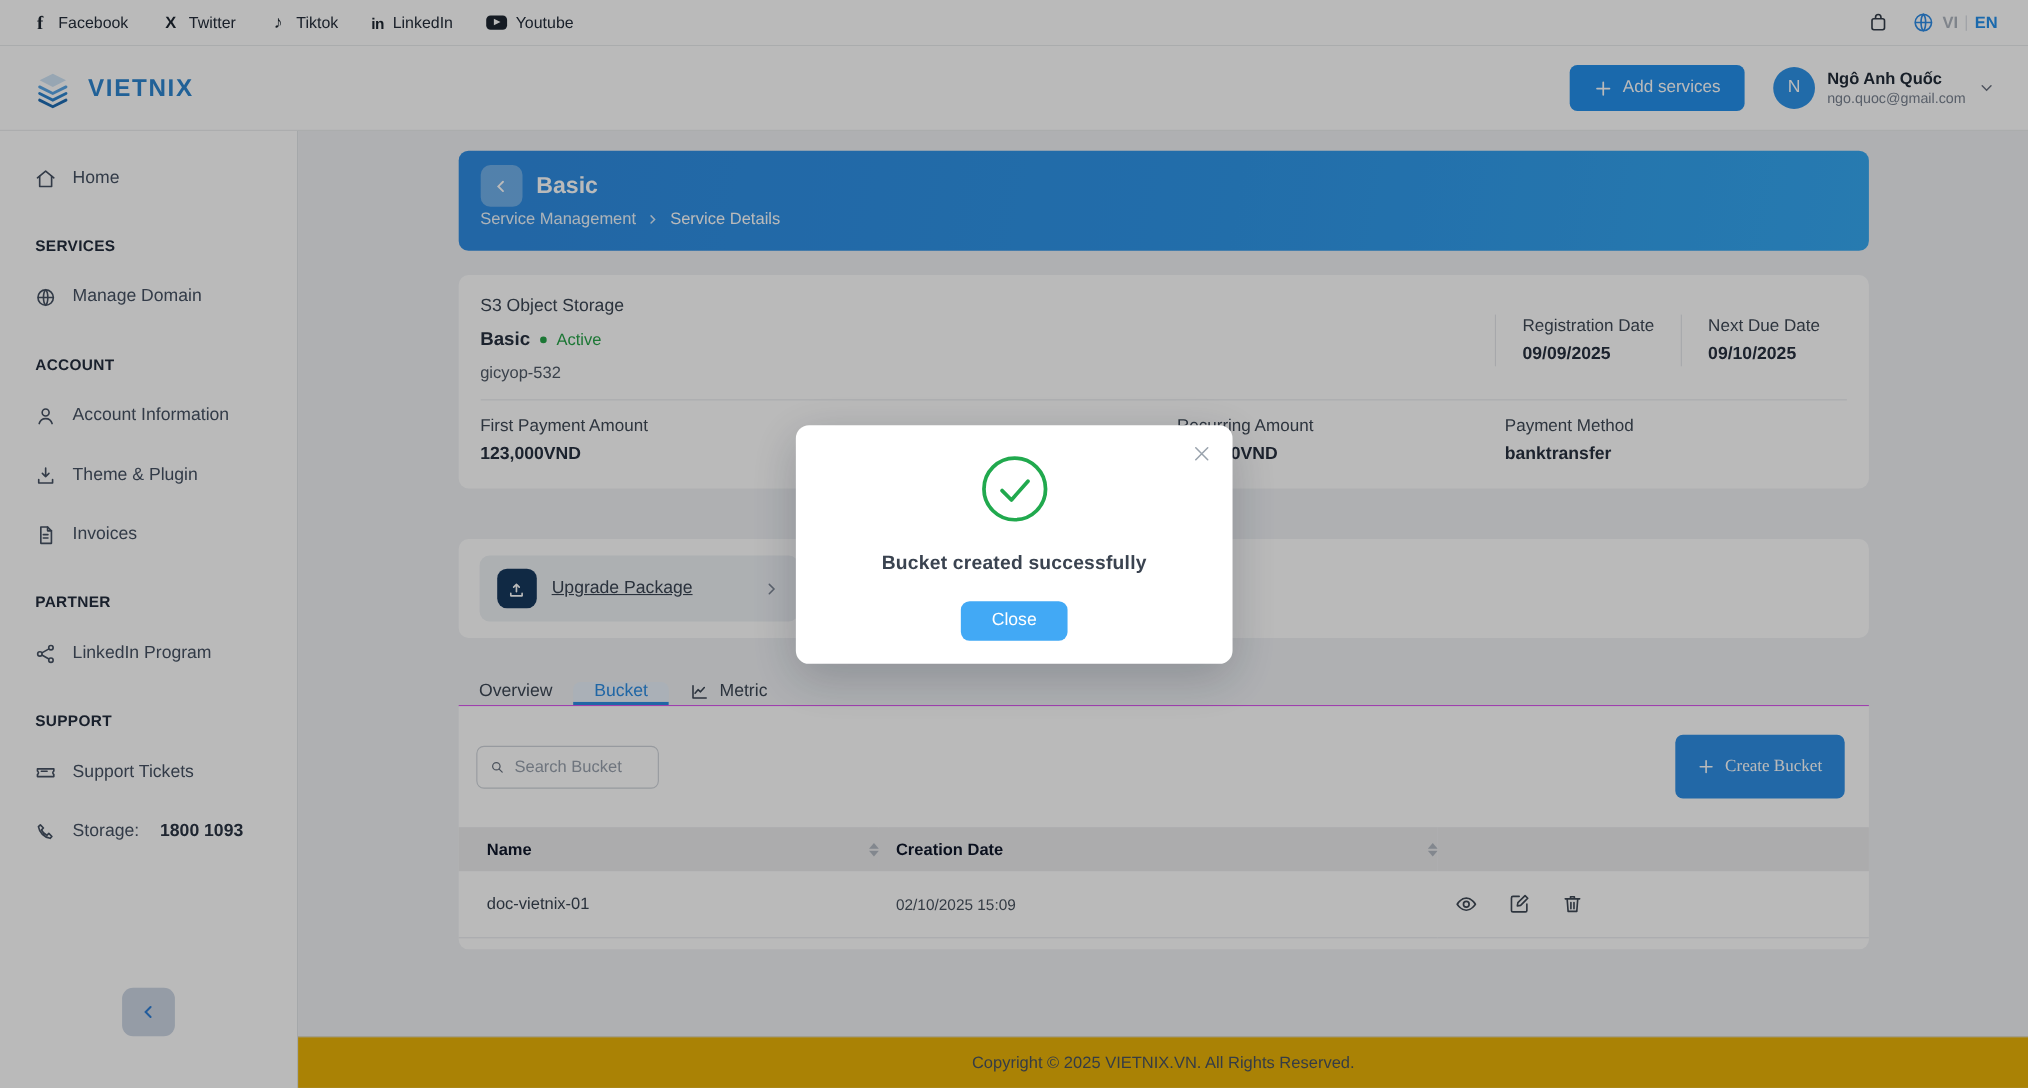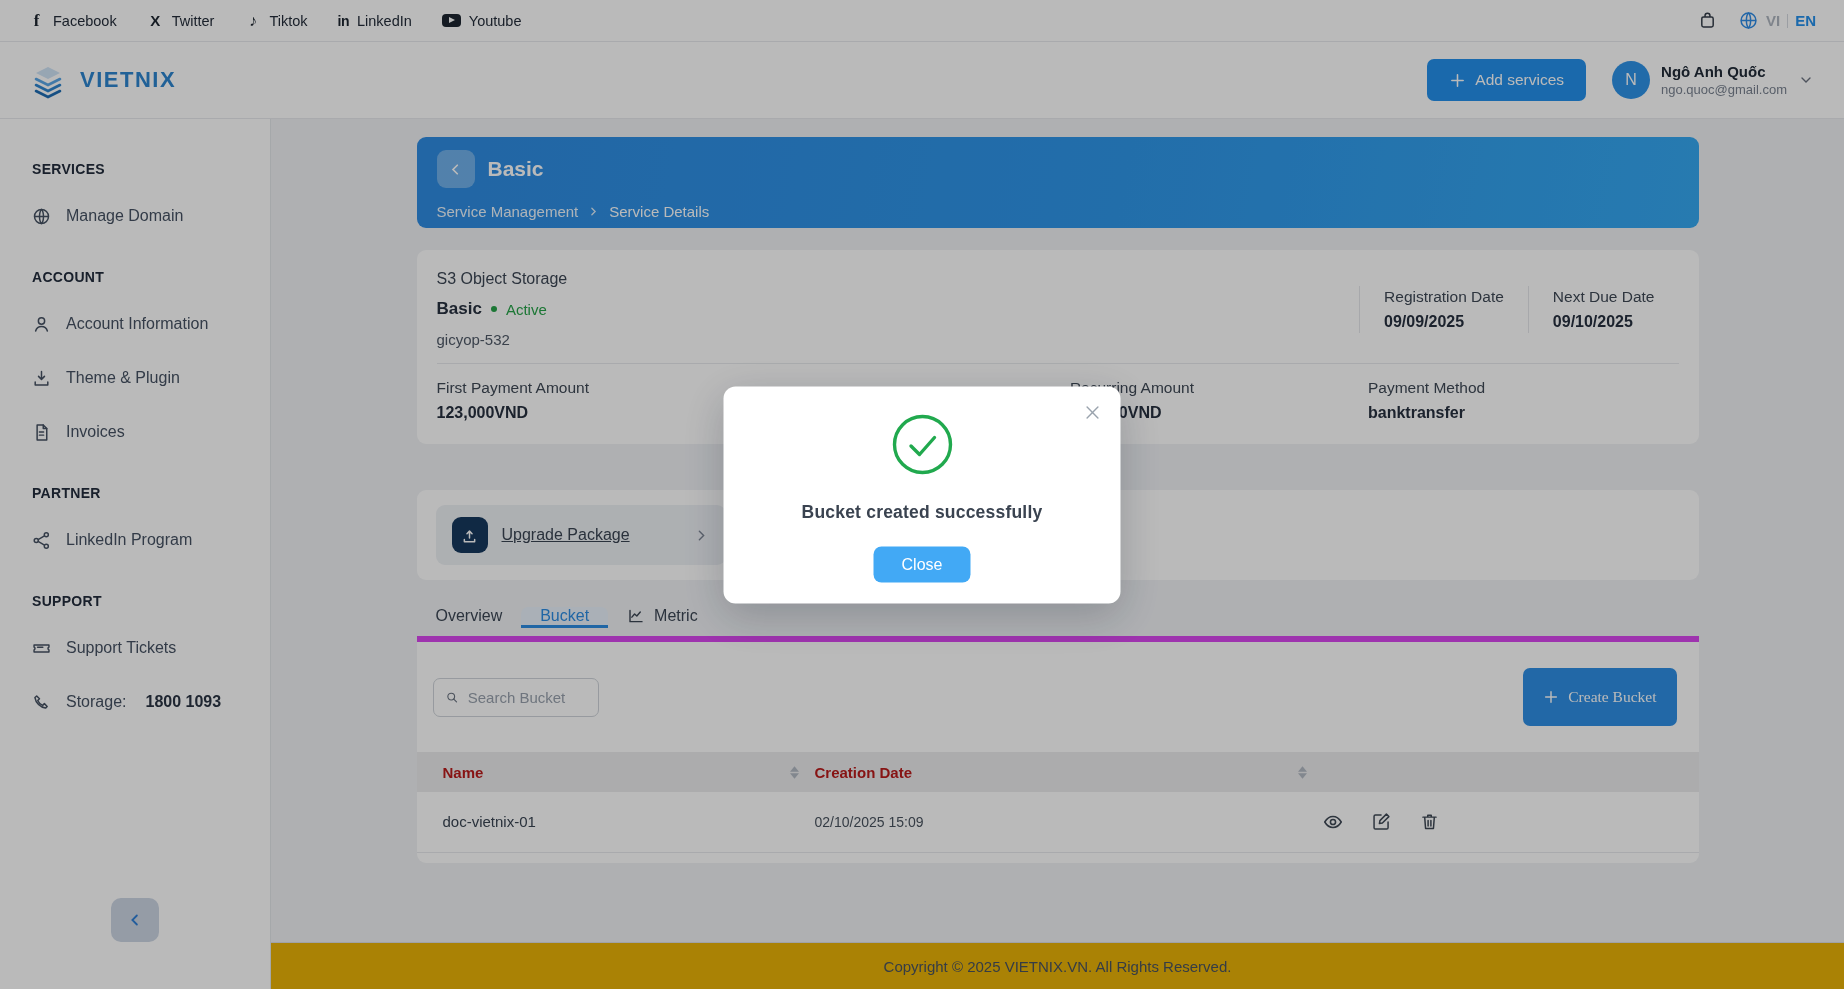--- a/index.html
+++ b/index.html
@@ -49,21 +49,21 @@
   .collapse-btn { margin:auto auto 47px; width:48px; height:44px; border:none; border-radius:10px; background:#ccd6e4; color:#2f7fd6; display:flex; align-items:center; justify-content:center; cursor:pointer; }
 
   
   .main { flex:1; background:#f0f2f5; display:flex; flex-direction:column; min-width:0; }
   .inner { width:1282px; margin:18px auto 0; }
 
   .banner { height:91px; border-radius:9px; background:linear-gradient(100deg,#2f8ce2 0%,#2f97ea 55%,#36a9f2 100%); padding:13px 20px 12px; color:#fff; }
   .banner-top { display:flex; align-items:center; gap:13px; }
   .back-btn { width:38px; height:38px; border:none; border-radius:9px; background:rgba(255,255,255,.32); color:#fff; display:flex; align-items:center; justify-content:center; cursor:pointer; }
   .banner-title { font-size:21px; font-weight:700; }
-  .breadcrumb { margin-top:15px; display:flex; align-items:center; gap:9px; font-size:15px; }
+  .breadcrumb { margin-top:3px; display:flex; align-items:center; gap:9px; font-size:15px; }
   .bc-parent { color:rgba(255,255,255,.92); cursor:pointer; }
   .bc-sep { display:flex; color:rgba(255,255,255,.85); }
   .bc-current { color:#fff; }
 
   .card { background:#fff; border-radius:9px; }
   .svc-card { margin-top:22px; padding:20px 20px 0; }
   .svc-top { display:flex; }
   .svc-product { font-size:16px; color:#3c4654; }
   .svc-plan-row { margin-top:11px; display:flex; align-items:center; gap:9px; }
   .svc-plan { font-size:17px; font-weight:700; color:#27303f; }
@@ -78,33 +78,33 @@
   .pay-col1 { flex:0 0 51%; }
   .pay-col2 { flex:0 0 24%; }
   .pay-col3 { flex:1; }
 
   .upg-card { margin-top:46px; height:90px; padding:15px 19px; }
   .upg-row { width:290px; height:60px; background:#eef1f5; border-radius:9px; display:flex; align-items:center; gap:14px; padding:0 16px; cursor:pointer; }
   .upg-ic { width:36px; height:36px; border-radius:9px; background:#16395e; color:#fff; display:flex; align-items:center; justify-content:center; }
   .upg-label { font-size:16px; color:#3a4553;text-decoration:underline; }
   .upg-chev { margin-left:auto; color:#7c8694; display:flex; }
 
-  .tabs { margin-top:18px; height:44px; display:flex; align-items:center; border-bottom:6px solid #d946ef; }
+  .tabs { margin-top:18px; height:44px; display:flex; align-items:flex-end; border-bottom:1px solid #d946ef; }
   .tab { padding:0 19px; display:flex; align-items:center; gap:9px; font-size:16px; color:#3c4654; cursor:pointer; border-bottom:3px solid transparent; }
   .tab.active { color:#2c8ce2; background:#e9f1fb; border-radius:7px 7px 0 0; border-bottom-color:#2c8ce2; }
 
   .bucket-card { border-radius:0 0 9px 9px; padding-bottom:10px; }
   .toolbar { padding:26px 22px 26px 16px; display:flex; align-items:center; }
   .search { width:166px; height:39px; border:1.3px solid #cfd4da; border-radius:7px; display:flex; align-items:center; gap:9px; padding:0 11px; color:#6a7380; background:#fff; }
   .search input { border:none; outline:none; width:100%; font-size:15px; font-family:inherit; color:#3a4553; background:transparent; }
   .search input::placeholder { color:#98a1ad; }
   .btn-create { margin-left:auto; height:58px; padding:0 20px; background:#2f8fe5; border:none; border-radius:7px; color:#fff; font-size:15.5px; display:flex; align-items:center; gap:9px; cursor:pointer; font-family:Liberation Serif, serif; }
 
   table.buckets { width:100%; border-collapse:collapse; }
-  .buckets th { height:40px; background:#ececee; font-size:15px; font-weight:700; color:#b91c1c; text-align:left; cursor:pointer; }
+  .buckets th { height:40px; background:#ececee; font-size:15px; font-weight:700; color:#0f172a; text-align:left; cursor:pointer; }
   .th-inner { display:flex; align-items:center; }
   .sorter { margin-left:auto; display:flex; flex-direction:column; gap:1px; color:#b3bac3; }
   .col-name { width:382px; padding-left:26px; }
   .col-date { width:508px; padding-left:16px; }
   .col-actions { padding-left:15px; }
   .buckets td { height:60px; border-bottom:1px solid #e8eaee; }
   .cell-name { padding-left:26px; font-size:15px; color:#3a4553; }
   .cell-date { padding-left:16px; font-size:14px; color:#49535f; }
   .cell-actions { padding-left:15px; }
   .row-actions { display:flex; align-items:center; gap:27px; color:#3f4956; }
@@ -196,20 +196,27 @@
               <path d="M6 9l6 6 6-6"></path>
             </svg>
         </span>
       </div>
     </div>
   </header>
 
   <div class="layout">
 
     <aside class="sidebar">
+      <div class="nav-item">
+        <svg width="21" height="21" viewBox="0 0 24 24" fill="none" stroke="currentColor" stroke-width="1.7" stroke-linecap="round" stroke-linejoin="round">
+            <path d="M3.5 11L12 4l8.5 7"></path>
+            <path d="M5.8 9.5V20h12.4V9.5"></path>
+          </svg>
+        <span>Home</span>
+      </div>
 
       <div class="sec-title">SERVICES</div>
       <div class="nav-item">
         <svg width="21" height="21" viewBox="0 0 24 24" fill="none" stroke="currentColor" stroke-width="1.7">
             <circle cx="12" cy="12" r="8"></circle>
             <path d="M4 12h16M12 4c3 2.7 3 13.3 0 16-3-2.7-3-13.3 0-16z"></path>
           </svg>
         <span>Manage Domain</span>
       </div>
 

